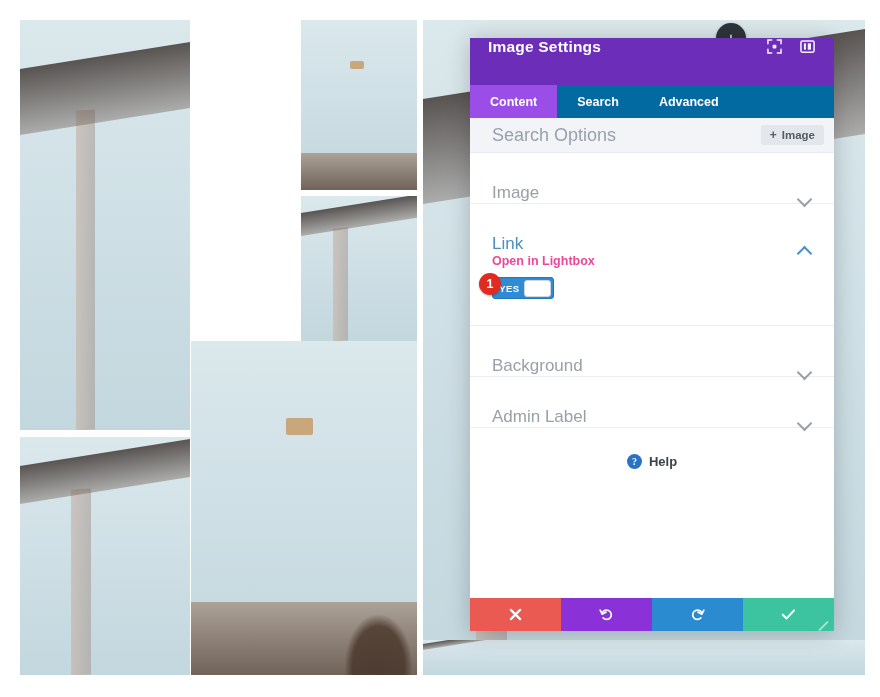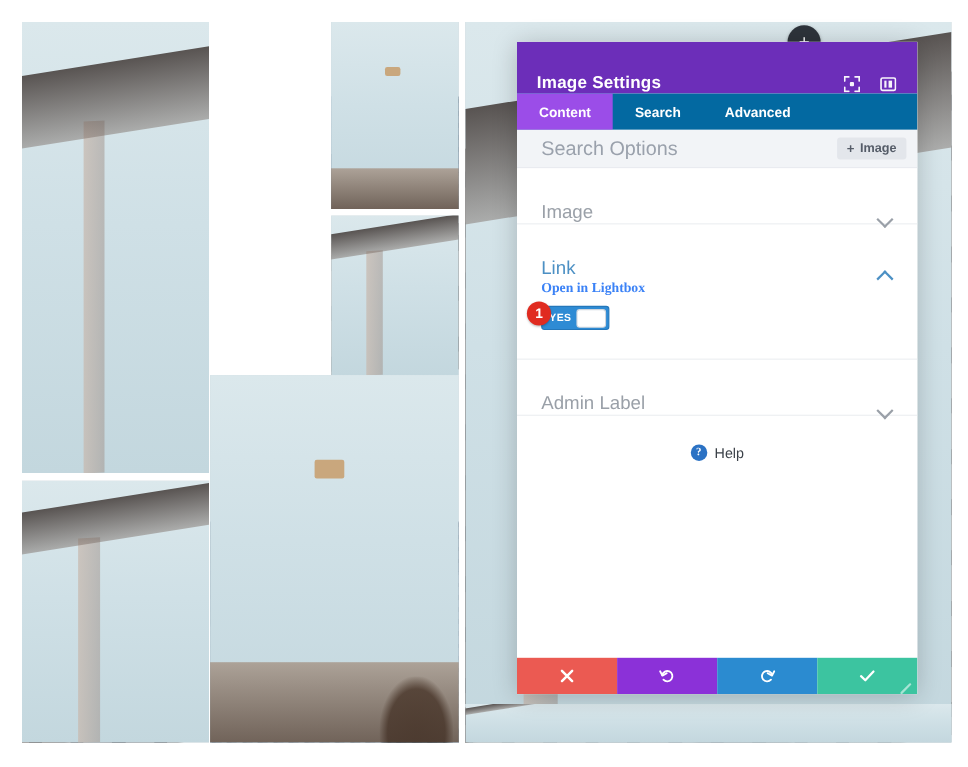--- a/index.html
+++ b/index.html
@@ -118,21 +118,21 @@
     width: 364px; height: 593px;
     background: #ffffff;
     box-shadow: 0 2px 22px rgba(0,0,0,.22);
     display: flex; flex-direction: column;
     overflow: hidden;
   }
 
   .panel-header {
     height: 47px;
     background: #6C2EB9;
-    display: flex; align-items: flex-end;
+    display: flex; align-items: flex-start;
     padding: 0 18px;
     flex: 0 0 auto;
   }
   .panel-title {
     color: #ffffff;
     font-size: 15.5px;
     font-weight: bold;
     letter-spacing: .2px;
     flex: 1 1 auto;
   }
@@ -223,24 +223,23 @@
   }
   .section.open .chev::before {
     border-color: #4c90c4;
     transform: rotate(-135deg);
     top: 3px;
   }
 
   .section-content { padding: 0 22px 26px 22px; }
   .field-label {
     font-size: 12.5px;
-    color: #3b82f6;
+    color: #ec4899;
     font-weight: bold;
     margin-bottom: 9px;
-    font-family: Liberation Serif, serif;
   }
 
   .toggle-wrap { position: relative; display: inline-block; }
   .toggle {
     display: inline-flex;
     align-items: center;
     width: 62px; height: 22px;
     background: #2e8bd4;
     border: 1px solid #2477ba;
     border-radius: 3px;
@@ -282,21 +281,21 @@
     padding: 26px 0 0 0;
   }
   .help-icon {
     width: 15px; height: 15px; border-radius: 50%;
     background: #2b72c4;
     color: #ffffff;
     font-size: 10px; font-weight: bold;
     display: flex; align-items: center; justify-content: center;
     font-family: "Liberation Serif", serif;
   }
-  .help-text { font-size: 13px; color: #3b4148; font-weight: normal; }
+  .help-text { font-size: 13px; color: #3b4148; font-weight: bold; }
 
   .panel-footer {
     height: 33px;
     display: flex;
     flex: 0 0 auto;
     position: relative;
   }
   .fbtn {
     flex: 1 1 25%;
     display: flex; align-items: center; justify-content: center;
@@ -426,20 +425,26 @@
           <div class="toggle-wrap">
             <div class="badge">1</div>
             <div class="toggle">
               <span class="tlabel">YES</span>
               <span class="knob"></span>
             </div>
           </div>
         </div>
       </div>
 
+      <div class="section">
+        <div class="section-head">
+          <div class="section-title">Background</div>
+          <div class="chev"></div>
+        </div>
+      </div>
 
       <div class="section">
         <div class="section-head">
           <div class="section-title">Admin Label</div>
           <div class="chev"></div>
         </div>
       </div>
 
       <div class="help-row">
         <div class="help-icon">?</div>

